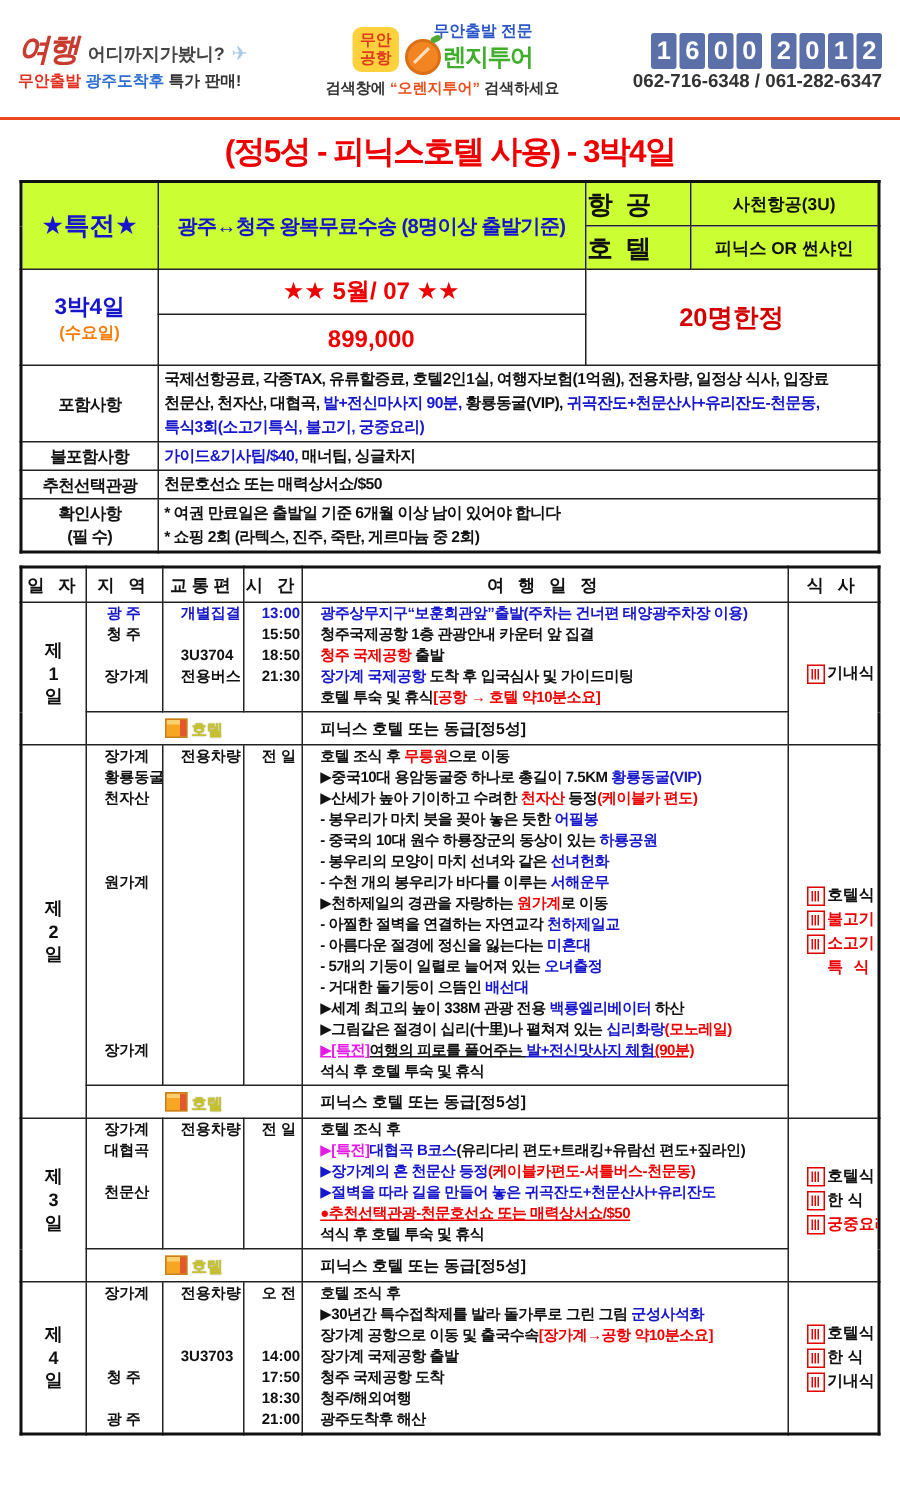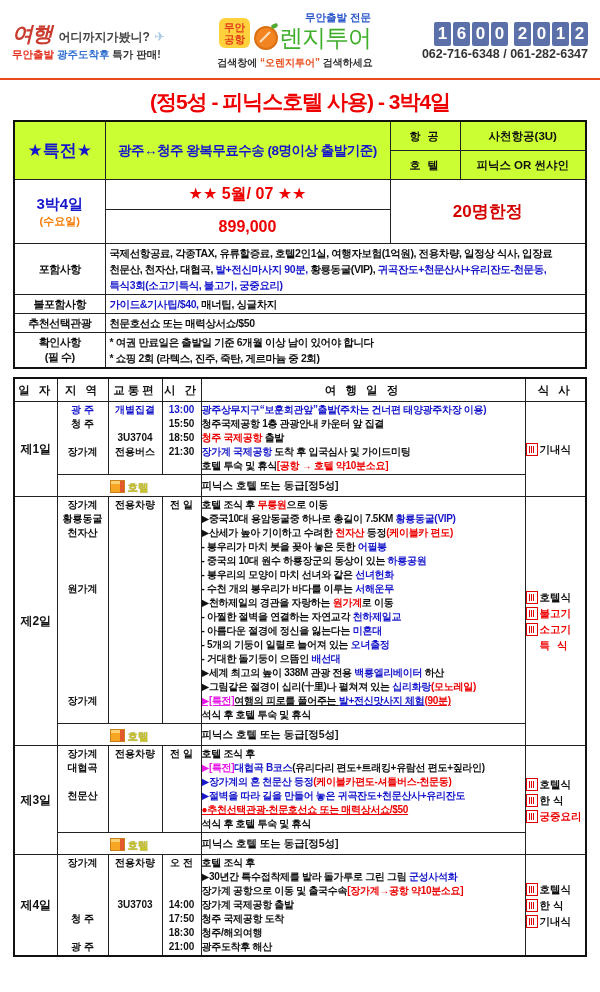--- a/index.html
+++ b/index.html
@@ -16,21 +16,21 @@
   .ll-sub .red{color:#e4311f}.ll-sub .blue{color:#2f6fd0}.ll-sub .dark{color:#333}
   .logo-center{text-align:center}
   .lc-row{display:flex;align-items:center;justify-content:center;gap:4px}
   .lc-badge{background:#ffd23d;border-radius:6px;padding:3px 5px;font-size:10.5px;font-weight:bold;color:#e03a1a;line-height:1.15}
   .lc-top{font-size:10.5px;font-weight:bold;color:#2b57c9;text-align:right;line-height:1}
   .lc-brand{display:flex;align-items:center;gap:1px}
   .orange-fruit{display:inline-block;width:20px;height:20px;border-radius:50%;
       background:#f28522;border:2px solid #db6f14;position:relative}
   .orange-fruit::before{content:"";position:absolute;left:8px;top:2px;width:2px;height:14px;background:#fbe0c0;transform:rotate(45deg)}
   .orange-fruit::after{content:"";position:absolute;right:-2px;top:-4px;width:7px;height:4px;background:#4faa30;border-radius:2px;transform:rotate(-25deg)}
-  .lc-green{font-size:24px;font-weight:normal;color:#3fae2a;letter-spacing:-1px}
+  .lc-green{font-size:16px;font-weight:bold;color:#3fae2a;letter-spacing:-1px}
   .lc-search{font-size:10px;font-weight:bold;color:#333;margin-top:2px}
   .lc-search .mid{color:#e8501e}
   .phone{text-align:right;width:170px}
   .digits{display:flex;justify-content:flex-end}
   .digit{display:inline-block;width:17px;height:24px;background:#5b6fa8;color:#fff;font-weight:bold;
          font-size:17px;line-height:24px;text-align:center;margin-left:2px;border-radius:2px}
   .digit.gap{margin-left:6px}
   .numbers{font-size:12.5px;font-weight:bold;color:#333;margin-top:1px}
   .red-rule{border-top:2px solid #e8491f;margin:2px 0 0}
 
@@ -43,36 +43,36 @@
   
   table{border-collapse:collapse;table-layout:fixed}
   .info-table,.itin-table{width:572px;margin:0 auto;border:2px solid #111}
   td,th{border:1px solid #222;overflow:hidden}
 
   
   .info-table{font-weight:bold}
   .green-bg{background:#ccff33}
   .a-special{text-align:center;font-size:17px;color:#1515cc;height:52px}
   .a-text{text-align:center;font-size:13.5px;color:#1515cc;letter-spacing:-0.5px}
-  .a-lbl{text-align:center;font-size:11px;height:26px;letter-spacing:2px}
+  .a-lbl{text-align:left;font-size:17px;height:26px;letter-spacing:2px}
   .a-val{text-align:center;font-size:11.5px}
   .b-dur{text-align:center;height:58px}
   .b-dur .dur{font-size:15px;color:#1515cc}
   .b-dur .dur-sub{font-size:11px;color:#f97c06}
   .b-date{text-align:center;font-size:16px;color:#ee0000;height:27px}
   .b-price{text-align:center;font-size:16px;color:#ee0000;height:31px}
   .b-limit{text-align:center;font-size:17px;color:#d40000}
   .lbl{text-align:center;font-size:11px;vertical-align:middle;letter-spacing:-0.5px}
   .content{padding:1px 4px;font-size:10.5px;letter-spacing:-0.4px;white-space:nowrap}
   .content div{line-height:16px}
 
   
   .itin-table{margin-top:8px;font-weight:bold}
   .itin-table th{font-size:11.5px;height:20px;letter-spacing:3px;background:#fff}
-  .itin-table td{vertical-align:top;padding:1px 0}
+  .itin-table td{vertical-align:top;padding:1px 12px}
   .day{vertical-align:middle !important;text-align:center;font-size:12px}
   .stack{text-align:center;font-size:10px;padding-top:2px}
   .stack div{line-height:14px;height:14px;white-space:nowrap}
   .lines{padding:2px 3px;font-size:10px;white-space:nowrap;letter-spacing:-0.3px}
   .lines div{line-height:14px;height:14px}
   .meals{vertical-align:middle !important;padding-left:4px;font-size:10.5px}
   .meal{display:flex;align-items:center;line-height:16px;gap:2px;white-space:nowrap}
   .meal.noicon{padding-left:14px;letter-spacing:2px}
   .meal-icon{display:inline-block;width:10px;height:11px;border:1px solid #e00000;position:relative;background:#fff;flex:none}
   .meal-icon::before{content:"";position:absolute;left:2px;top:2px;width:1px;height:7px;background:#e00000;box-shadow:2px 0 0 #e00000,4px 0 0 #e00000}

